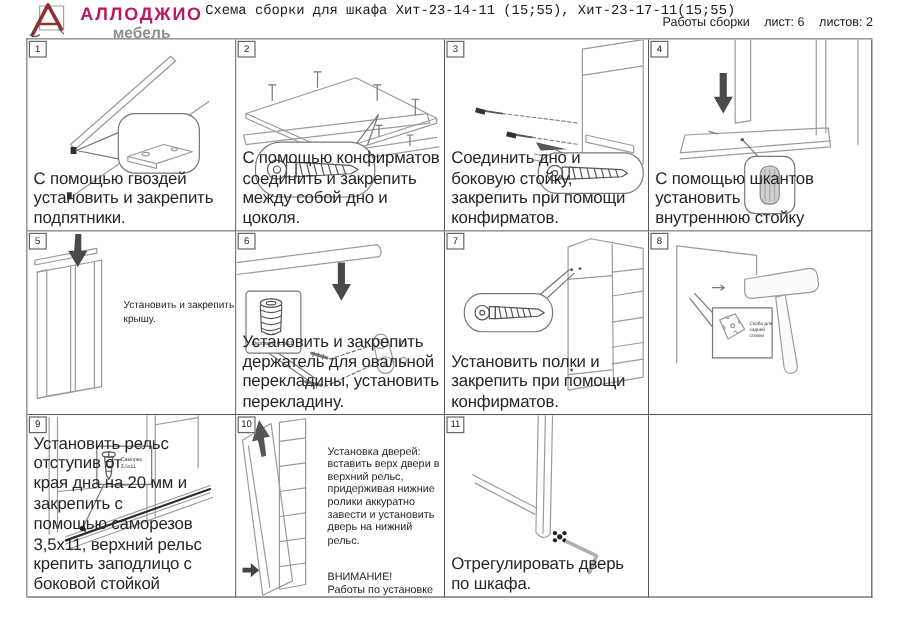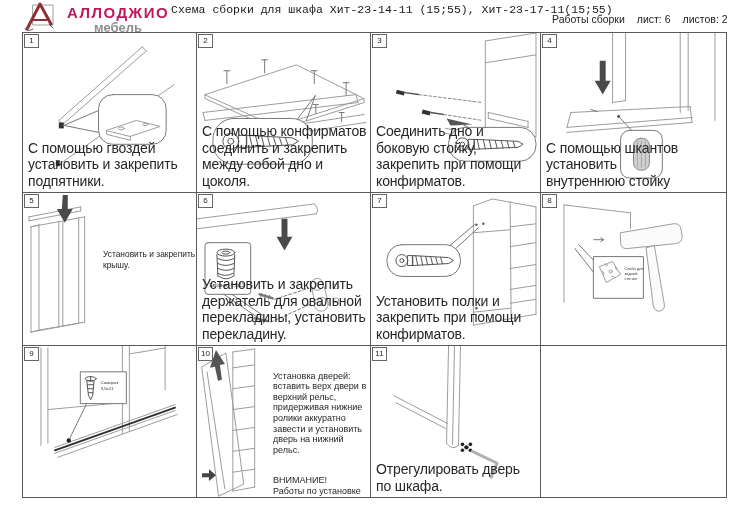--- a/index.html
+++ b/index.html
@@ -274,20 +274,24 @@
         <rect x="58" y="26" width="46" height="32" stroke="#777" fill="#fff"></rect>
         <g stroke="#555">
           <ellipse cx="68" cy="33" rx="5.5" ry="2.2"></ellipse>
           <path d="M68,30.8 L68,35.2"></path>
           <path d="M64.5,35 L71.5,35 L70,50 L68,54 L66,50 Z"></path>
           <path d="M65,39 h6 M65.5,43 h5.2 M66,47 h4.4"></path>
         </g>
         <text x="78" y="38" font-size="4.4">Саморез</text>
         <text x="78" y="44" font-size="4.4">3,5х11</text>
       </svg>
+      <div class="cap">Установить рельс  отступив от
+края дна на 20 мм и закрепить  с
+помощью саморезов 3,5х11, верхний рельс
+крепить заподлицо с боковой стойкой</div>
     </div>
 
     <div class="cell">
       <div class="num">10</div>
       <svg class="diag" viewBox="0 0 174 152">
         <path d="M36,6 L36,146 M58,3 L58,142 M36,6 L58,3 M36,146 L58,142"></path>
         <path d="M36,22 L58,19 M36,43 L58,40 M36,64 L58,61 M36,85 L58,82 M36,106 L58,103 M36,127 L58,124"></path>
         <g>
           <path d="M5,21 L29,7 L47,139 L22,151 Z"></path>
           <path d="M10,26 L28,144"></path>

